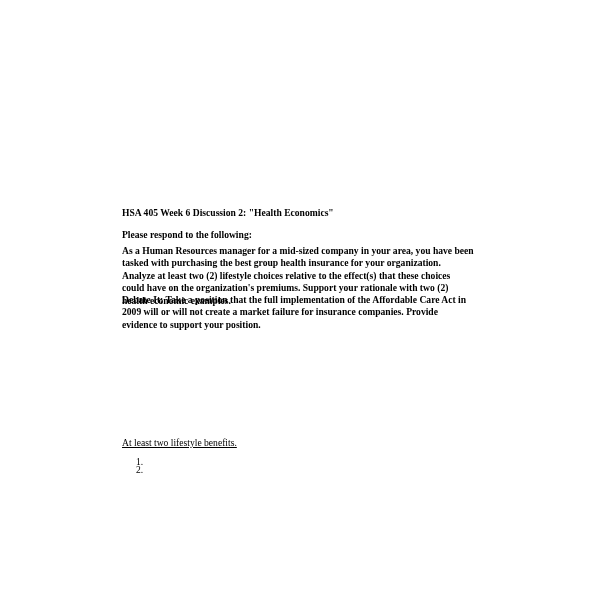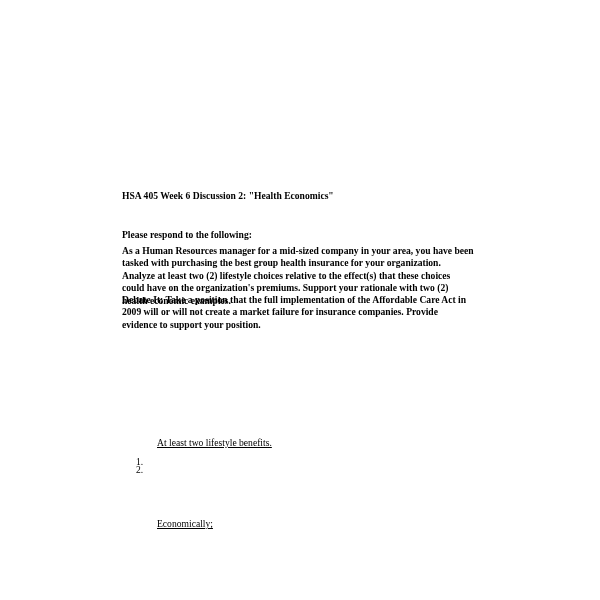--- a/index.html
+++ b/index.html
@@ -1,25 +1,25 @@
 <!DOCTYPE html>
 <html><head>
 <meta charset="utf-8">
 <style>
   html, body { margin:0; padding:0; }
   body { width:600px; height:600px; background:#ffffff; position:relative; overflow:hidden;
          font-family:"Liberation Serif", "DejaVu Serif", serif; color:#000; }
   .page { position:absolute; left:0; top:0; width:600px; height:600px; }
   .block { position:absolute; left:122px; width:352px; font-size:9.6px; line-height:12.4px; }
   .b { font-weight:bold; }
-  .title { top:190px; }
+  .title { top:207px; }
   .prompt { top:209px;margin-top:20px; }
   .para1 { top:245px;font-family:Liberation Serif, serif; }
   .para2 { top:294px; }
-  .heading-u { text-decoration:underline;margin-left:35px; }
+  .heading-u { text-decoration:underline; }
   .answer-heading { top:437px; }
   ol.list { position:absolute; left:122px; top:456px; width:360px; margin:0; padding:0; list-style:none;
             font-size:9.6px; line-height:12.4px; }
   ol.list li { position:relative; padding-left:28px; margin-bottom:8px; }
   ol.list li .num { position:absolute; left:14px; top:0; }
   .econ { top:518px; }
 </style>
 </head>
 <body>
 
@@ -33,14 +33,13 @@
 
   <ol class="list">
     <li>
       <span class="num">1.</span>
     </li>
     <li>
       <span class="num">2.</span>
     </li>
   </ol>
 
-  <div class="block heading-u econ">Economically;</div>
 </div>
 
 </body></html>

